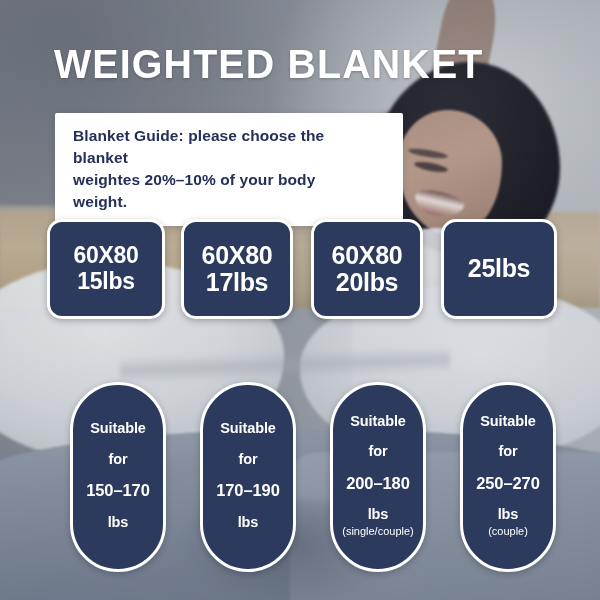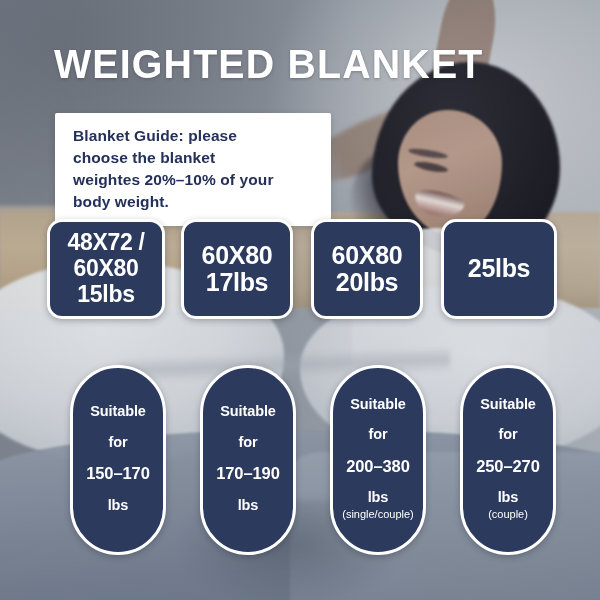--- a/index.html
+++ b/index.html
@@ -215,21 +215,21 @@
     white-space: nowrap;
     transform: scaleX(.96);
     transform-origin: left center;
     text-shadow: 0 1px 3px rgba(40,44,58,.35);
   }
 
   .guide-box {
     position: absolute;
     left: 55px;
     top: 113px;
-    width: 276px;
+    width: 348px;
     box-sizing: border-box;
     padding: 12px 36px 13px 18px;
     background: #ffffff;
     border-radius: 2px;
     box-shadow: 0 2px 6px rgba(40,46,62,.22);
   }
   .guide-text {
     margin: 0;
     font-size: 15.5px;
     font-weight: 700;
@@ -272,21 +272,21 @@
 
   .size-card.c0 { left: 47px;  width: 118px; }
   .size-card.c1 { left: 181px; width: 112px; }
   .size-card.c2 { left: 311px; width: 112px; }
   .size-card.c3 { left: 441px; width: 116px; }
 
   
   .pill-row {
     position: absolute;
     left: 0;
-    top: 365px;
+    top: 382px;
     width: 600px;
     height: 196px;
   }
   .pill {
     position: absolute;
     top: 0;
     width: 96px;
     height: 190px;
     box-sizing: border-box;
     background: #2c3a5e;
@@ -359,21 +359,20 @@
     <div class="guide-box">
       <p class="guide-text">
         <span>Blanket Guide: please choose the blanket</span><br>
         <span>weightes 20%–10% of your body weight.</span>
       </p>
     </div>
 
     <div class="size-row">
 
       <div class="size-card c0 three">
-        <span class="ln">48X72 /</span>
         <span class="ln">60X80</span>
         <span class="ln">15lbs</span>
       </div>
 
       <div class="size-card c1">
         <span class="ln">60X80</span>
         <span class="ln">17lbs</span>
       </div>
 
       <div class="size-card c2">
@@ -399,21 +398,21 @@
       <div class="pill p1">
         <span class="pl">Suitable</span>
         <span class="pl">for</span>
         <span class="pl range">170–190</span>
         <span class="pl">lbs</span>
       </div>
 
       <div class="pill p2">
         <span class="pl">Suitable</span>
         <span class="pl">for</span>
-        <span class="pl range">200–380</span>
+        <span class="pl range">200–180</span>
         <span class="pl">lbs</span>
         <span class="note">(single/couple)</span>
       </div>
 
       <div class="pill p3">
         <span class="pl">Suitable</span>
         <span class="pl">for</span>
         <span class="pl range">250–270</span>
         <span class="pl">lbs</span>
         <span class="note">(couple)</span>

